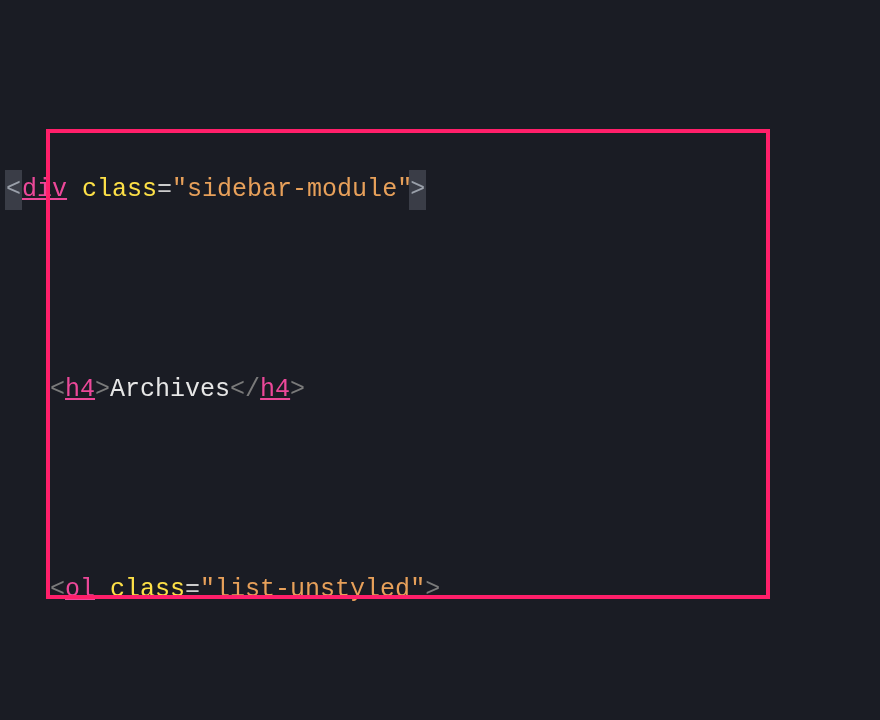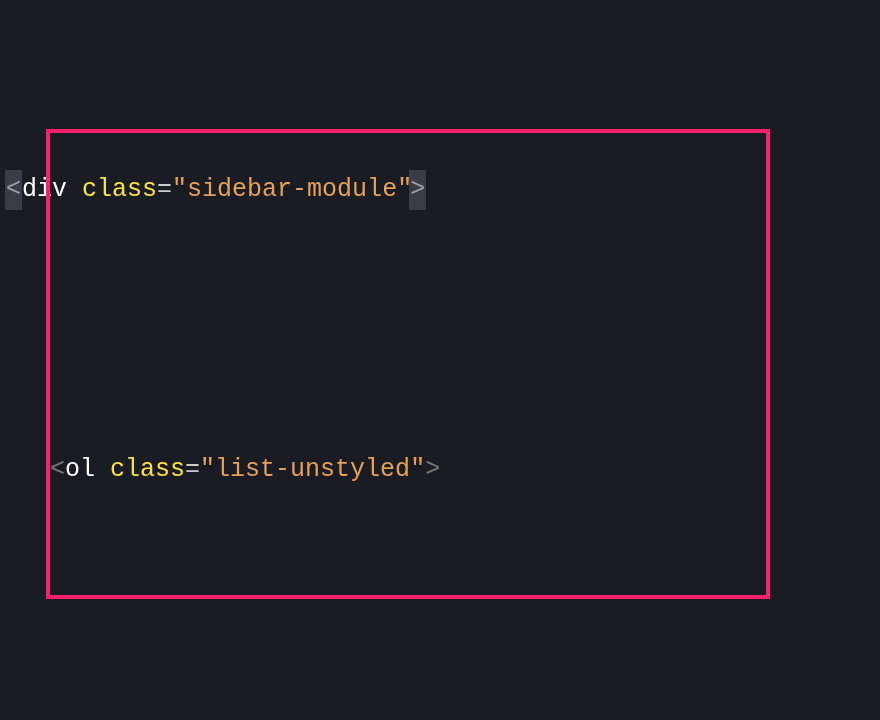--- a/index.html
+++ b/index.html
@@ -17,21 +17,21 @@
   .editor{
     position:relative;
     padding:10px 0 0 0;
     white-space:pre;
   }
   .line{
     padding-left:8px;
   }
   .il1{padding-left:50px;}
   .bracket{color:#7a7a7a;}
-  .tag{color:#ffffff;}
+  .tag{color:#ec4899;text-decoration:underline;}
   .attr{color:#fde047;}
   .eq{color:#cccccc;}
   .str{color:#e7a05a;}
   .txt{color:#e6e6e6;}
   .cursor-box{
     display:inline-block;
     background:#3a3d47;
     color:#9aa0aa;
     padding:0 1px;
     margin-left:-3px;
@@ -49,20 +49,21 @@
 </style>
 </head>
 <body>
 
 <div class="editor">
 
   
   <div class="line"><span class="cursor-box">&lt;</span><span class="tag">div</span><span> </span><span class="attr">class</span><span class="eq">=</span><span class="str">"</span><span class="str">sidebar-module</span><span class="str">"</span><span class="cursor-box">&gt;</span></div>
 
   
+  <div class="line il1"><span class="bracket">&lt;</span><span class="tag">h4</span><span class="bracket">&gt;</span><span class="txt">Archives</span><span class="bracket">&lt;/</span><span class="tag">h4</span><span class="bracket">&gt;</span></div>
 
   
   <div class="line il1"><span class="bracket">&lt;</span><span class="tag">ol</span><span> </span><span class="attr">class</span><span class="eq">=</span><span class="str">"</span><span class="str">list-unstyled</span><span class="str">"</span><span class="bracket">&gt;</span></div>
 
   
   
 
   
   
 

